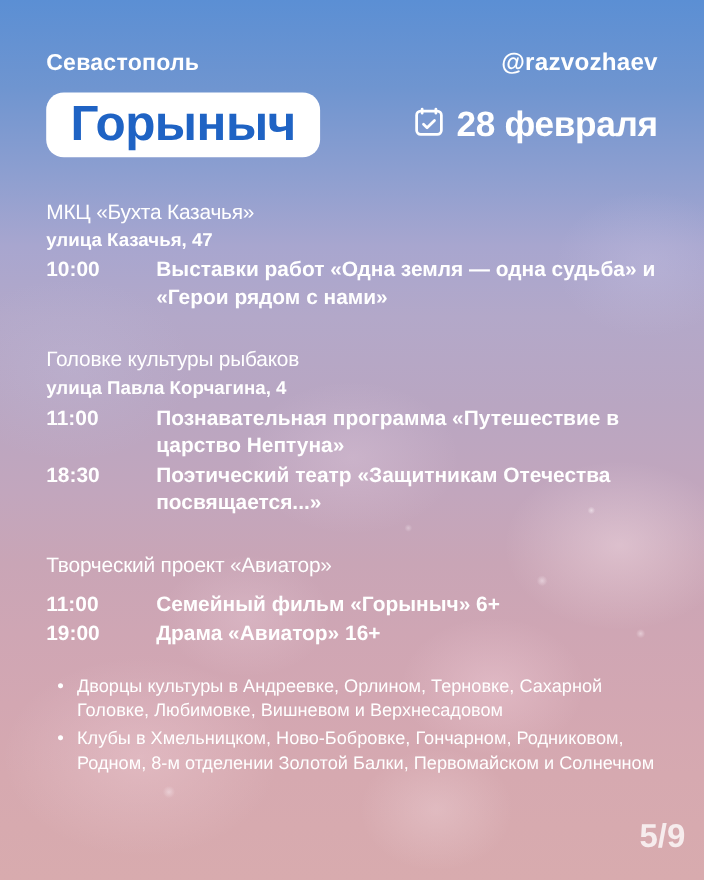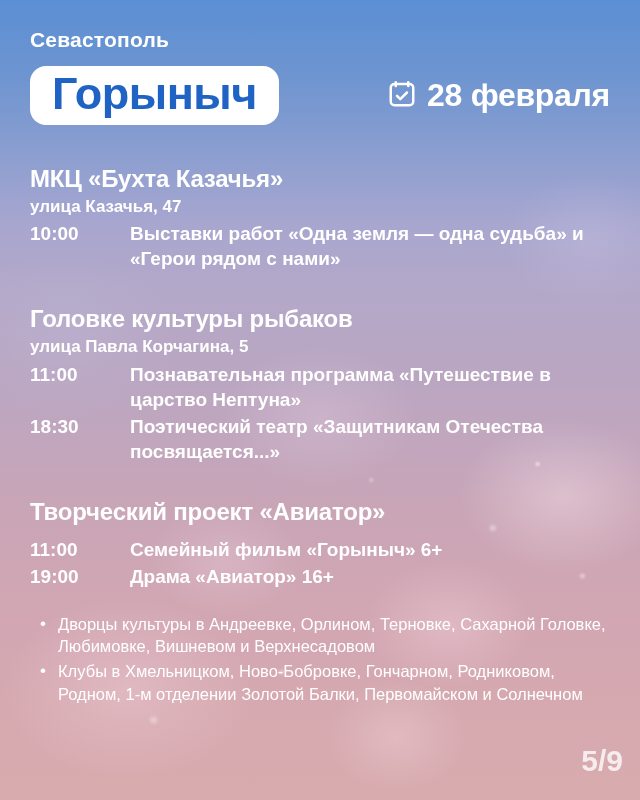--- a/index.html
+++ b/index.html
@@ -47,21 +47,21 @@
     position: absolute; inset: 0;
     background:
       radial-gradient(circle 5px at 84% 58%, rgba(255,250,252,0.55), rgba(255,250,252,0) 70%),
       radial-gradient(circle 7px at 77% 66%, rgba(255,248,252,0.45), rgba(255,248,252,0) 70%),
       radial-gradient(circle 6px at 91% 72%, rgba(255,248,252,0.45), rgba(255,248,252,0) 70%),
       radial-gradient(circle 8px at 24% 90%, rgba(255,248,252,0.40), rgba(255,248,252,0) 70%),
       radial-gradient(circle 6px at 44% 84%, rgba(255,248,252,0.40), rgba(255,248,252,0) 70%),
       radial-gradient(circle 5px at 58% 60%, rgba(255,248,252,0.35), rgba(255,248,252,0) 70%);
   }
 
-  .content { position: relative; z-index: 2; padding: 0 30px; }
+  .content { position: relative; z-index: 2; padding: 0 42px; margin-top: 16px; }
 
   
   .topbar {
     display: flex; align-items: baseline; justify-content: space-between;
     padding-top: 28px;
   }
   .city {
     color: #ffffff;
     font-size: 21px;
     font-weight: bold;
@@ -98,22 +98,22 @@
     font-size: 32px;
     font-weight: bold;
     letter-spacing: -0.3px;
   }
 
   
   .sections { margin-top: 40px; }
   .section { margin-bottom: 34px; }
   .sec-title {
     color: #ffffff;
-    font-size: 24px;
-    font-weight: bold;
+    font-size: 19px;
+    font-weight: normal;
     letter-spacing: -0.2px;
     line-height: 1.2;
   }
   .sec-addr {
     color: #ffffff;
     font-size: 17px;
     margin-top: 2px;
     margin-bottom: 4px;
     line-height: 1.25;
     font-weight: bold;
@@ -175,20 +175,21 @@
 </head>
 <body>
 
 <div class="poster">
   <div class="blossoms"></div>
 
   <div class="content">
 
     <div class="topbar">
       <div class="city">Севастополь</div>
+      <div class="handle">@razvozhaev</div>
     </div>
 
     <div class="titlerow">
       <div class="title-pill">
         <span>Горыныч</span>
       </div>
       <div class="daterow">
         <span class="cal-icon">
           <svg width="30" height="30" viewBox="0 0 24 24" fill="none" stroke="#ffffff" stroke-width="2" stroke-linecap="round" stroke-linejoin="round">
             <rect x="3" y="4" width="18" height="17" rx="3"></rect>
@@ -208,21 +209,21 @@
         <div class="events">
           <div class="event">
             <div class="ev-time">10:00</div>
             <div class="ev-desc">Выставки работ «Одна земля — одна судьба» и «Герои рядом с нами»</div>
           </div>
         </div>
       </div>
 
       <div class="section">
         <div class="sec-title">Головке культуры рыбаков</div>
-        <div class="sec-addr">улица Павла Корчагина, 5</div>
+        <div class="sec-addr">улица Павла Корчагина, 4</div>
         <div class="events">
           <div class="event">
             <div class="ev-time">11:00</div>
             <div class="ev-desc">Познавательная программа «Путешествие в царство Нептуна»</div>
           </div>
           <div class="event">
             <div class="ev-time">18:30</div>
             <div class="ev-desc">Поэтический театр «Защитникам Отечества посвящается...»</div>
           </div>
         </div>
@@ -242,21 +243,21 @@
         </div>
       </div>
 
       <div class="bullets">
         <div class="bullet">
           <div class="bullet-dot">•</div>
           <div class="bullet-text">Дворцы культуры в Андреевке, Орлином, Терновке, Сахарной Головке, Любимовке, Вишневом и Верхнесадовом</div>
         </div>
         <div class="bullet">
           <div class="bullet-dot">•</div>
-          <div class="bullet-text">Клубы в Хмельницком, Ново-Бобровке, Гончарном, Родниковом, Родном, 1-м отделении Золотой Балки, Первомайском и Солнечном</div>
+          <div class="bullet-text">Клубы в Хмельницком, Ново-Бобровке, Гончарном, Родниковом, Родном, 8-м отделении Золотой Балки, Первомайском и Солнечном</div>
         </div>
       </div>
 
     </div>
   </div>
 
   <div class="pagenum">5/9</div>
 </div>
 
 </body></html>

